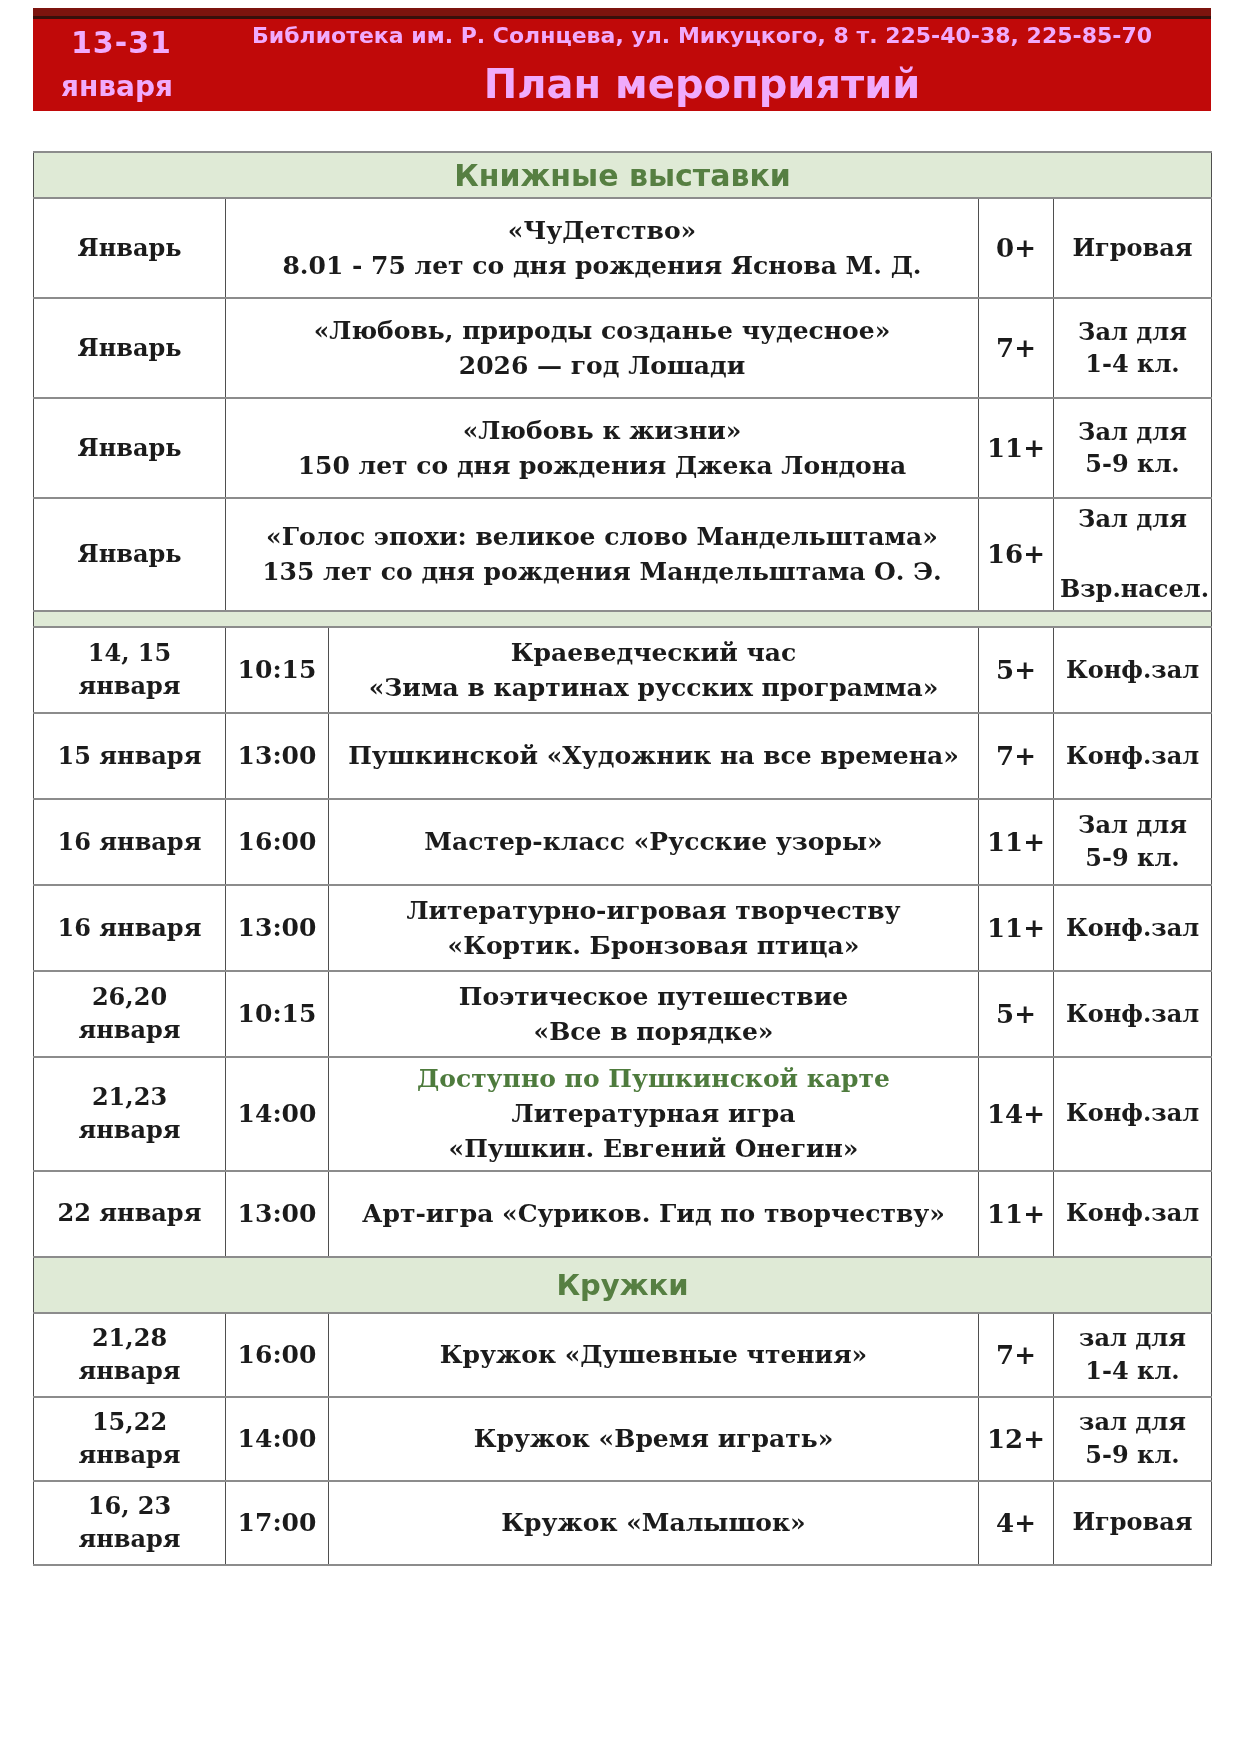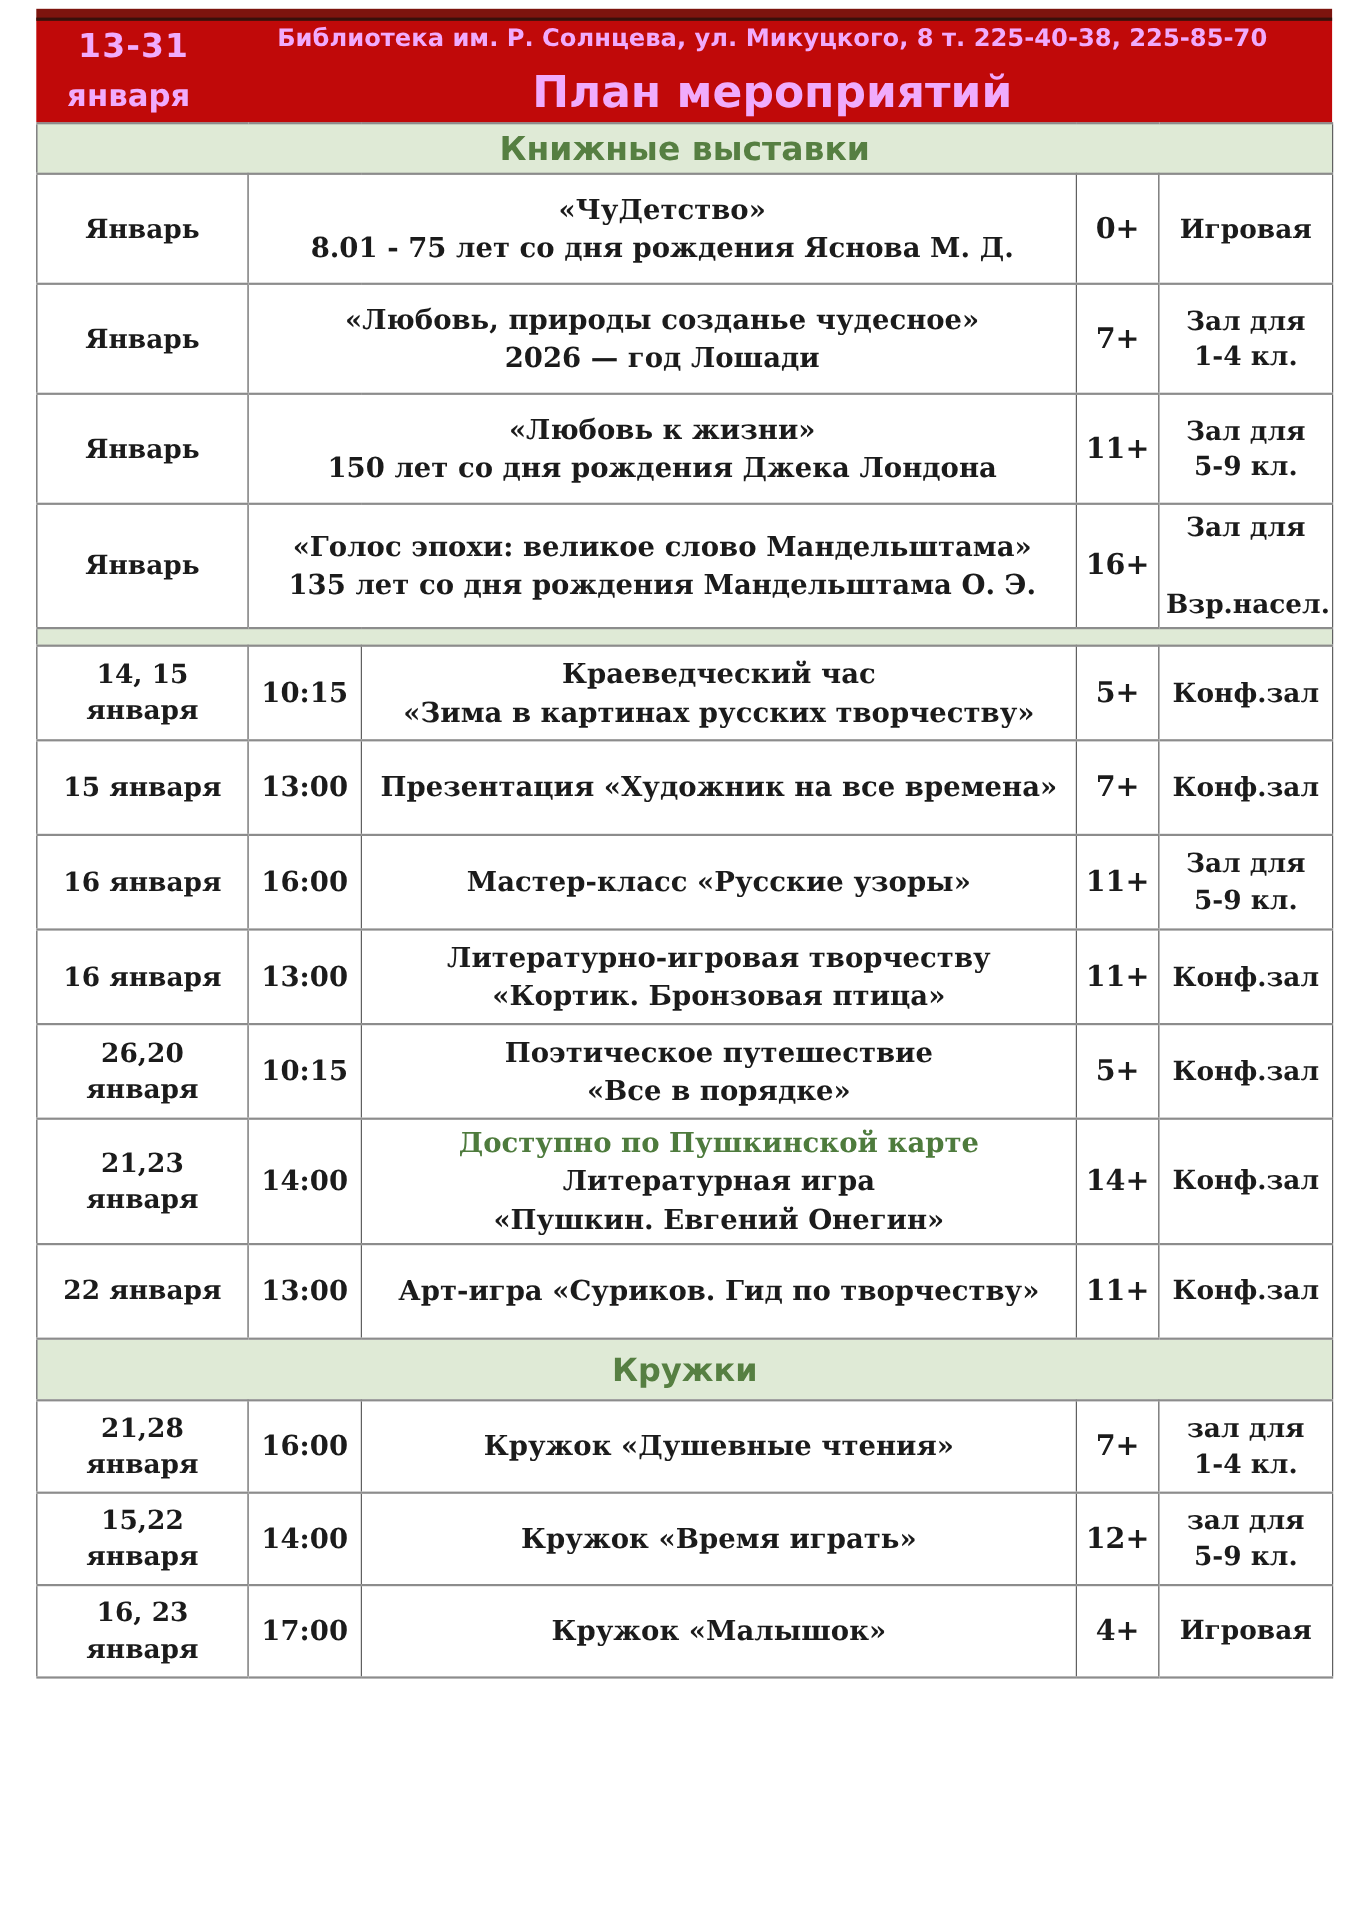--- a/index.html
+++ b/index.html
@@ -63,20 +63,21 @@
   }
   .rh-address{font-size:22px; white-space:nowrap;}
   .rh-title{font-size:40px; line-height:1.05; margin-bottom:2px;}
   
   table.events{
     border-collapse:collapse;
     table-layout:fixed;
     width:1178px;
     border:1px solid var(--grid-dark);
     border-bottom:2px solid var(--grid);
+    margin-top:40px;
   }
   td{
     border-left:1px solid var(--grid-dark);
     border-right:1px solid var(--grid-dark);
     border-top:2px solid var(--grid);
     border-bottom:2px solid var(--grid);
     text-align:center;
     vertical-align:middle;
     padding:4px 6px;
     box-sizing:border-box;
@@ -201,34 +202,34 @@
             <td colspan="5"></td>
           </tr>
           <tr class="row s1">
             <td class="c-date">
               <div class="line">14, 15</div>
               <div class="line">января</div>
             </td>
             <td class="c-time">10:15</td>
             <td class="c-event">
               <div class="line">Краеведческий час</div>
-              <div class="line">«Зима в картинах русских творчеству»</div>
+              <div class="line">«Зима в картинах русских программа»</div>
             </td>
             <td class="c-age">5+</td>
             <td class="c-loc">
               <div class="line">Конф.зал</div>
             </td>
           </tr>
           <tr class="row s1">
             <td class="c-date">
               <div class="line">15 января</div>
             </td>
             <td class="c-time">13:00</td>
             <td class="c-event">
-              <div class="line">Презентация «Художник на все времена»</div>
+              <div class="line">Пушкинской «Художник на все времена»</div>
             </td>
             <td class="c-age">7+</td>
             <td class="c-loc">
               <div class="line">Конф.зал</div>
             </td>
           </tr>
           <tr class="row s1">
             <td class="c-date">
               <div class="line">16 января</div>
             </td>

